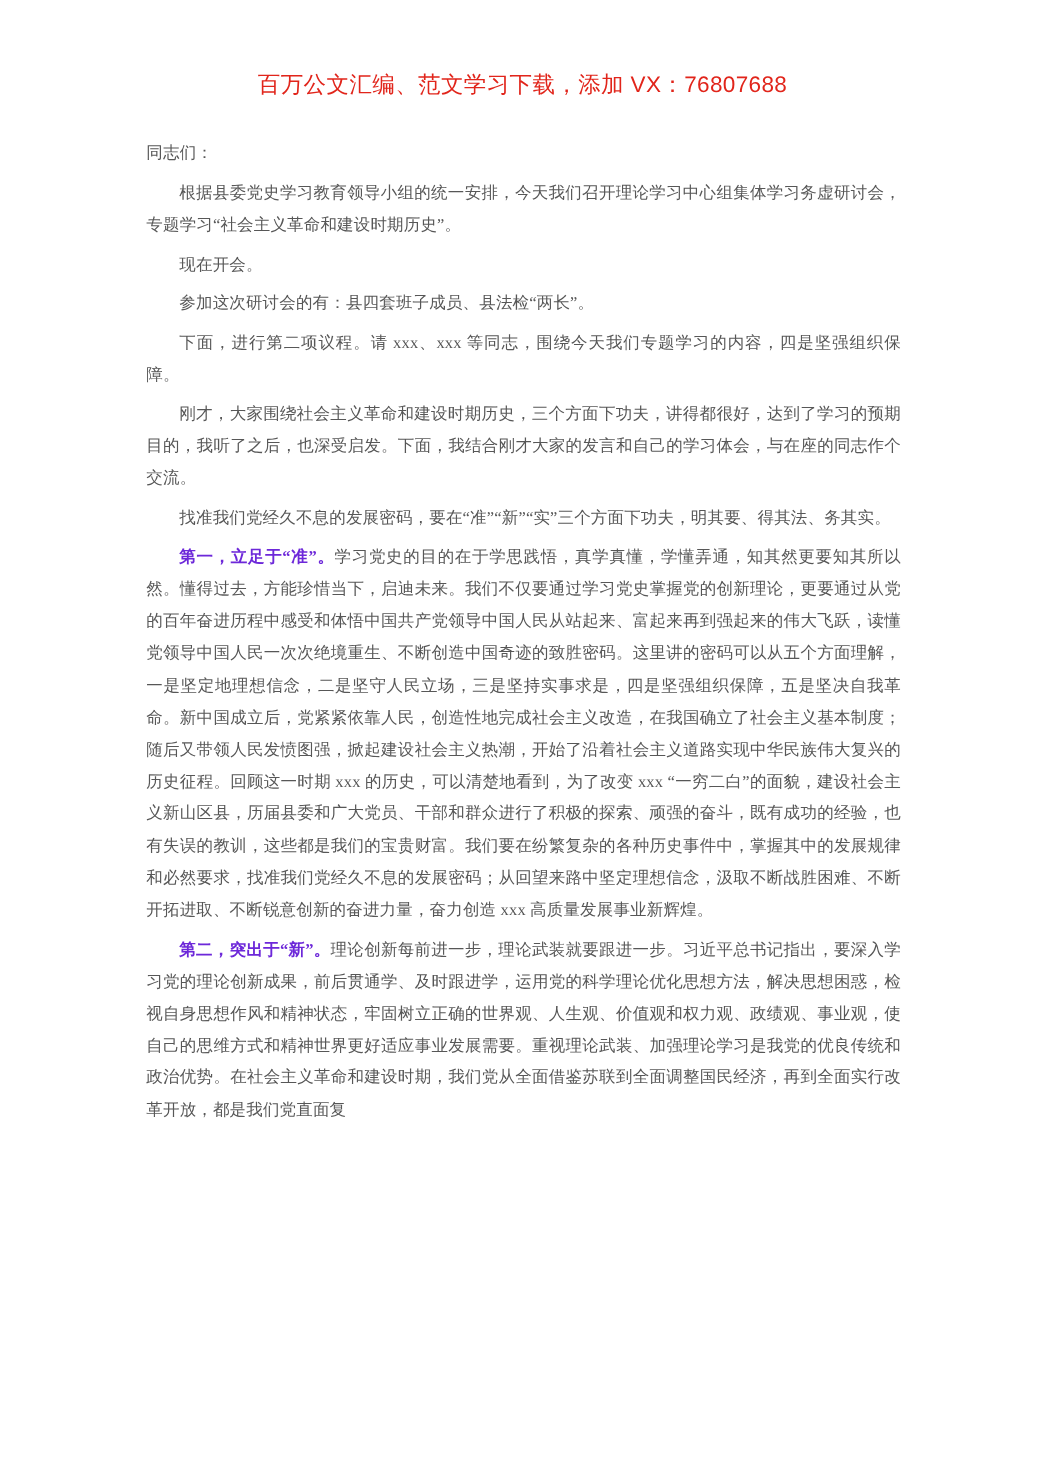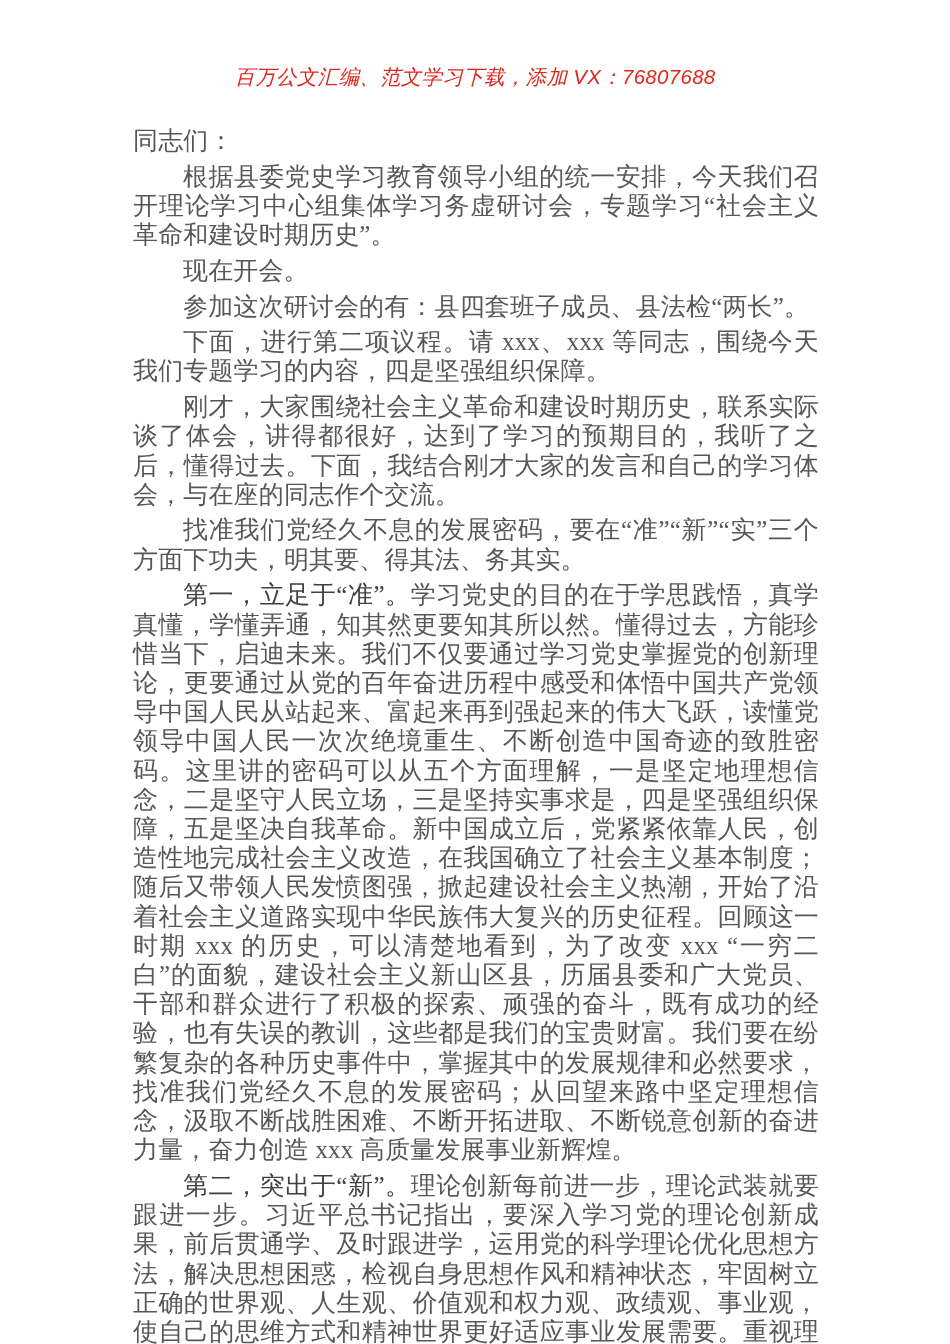--- a/index.html
+++ b/index.html
@@ -27,50 +27,49 @@
     top: 63px;
     left: 0;
     width: 950px;
     text-align: center;
     font-family: "Liberation Sans", "DejaVu Sans", sans-serif;
     font-size: 20.5px;
     font-weight: 400;
     letter-spacing: 0.3px;
     color: #e1251b;
     white-space: nowrap;
-    font-style: italic;
   }
   
   .doc-body {
     position: absolute;
     top: 126px;
     left: 133px;
     width: 686px;
   }
   .para {
     margin: 0 0 0 0;
-    font-size: 25px;
+    font-size: 15px;
     line-height: 29.2px;
     color: #575757;
     text-align: justify;
     text-justify: inter-ideograph;
     letter-spacing: 0.15px;
   }
   .para + .para {
     margin-top: 6.5px;
   }
   .para.indent {
     text-indent: 2em;
   }
   .para.flush {
     text-indent: 0;
   }
   .bold-lead {
-    font-weight: normal;
-    color: #404040;
+    font-weight: bold;
+    color: #6d28d9;
   }
 </style>
 </head>
 <body>
 
 <div class="page">
 
   <div class="promo-header">百万公文汇编、范文学习下载，添加 VX：76807688</div>
 
   <div class="doc-body">
@@ -81,21 +80,21 @@
 
     <p class="para indent">现在开会。</p>
 
     <p class="para indent">参加这次研讨会的有：县四套班子成员、县法检“两长”。</p>
 
 
 
 
     <p class="para indent">下面，进行第二项议程。请 xxx、xxx 等同志，围绕今天我们专题学习的内容，四是坚强组织保障。</p>
 
-    <p class="para indent">刚才，大家围绕社会主义革命和建设时期历史，联系实际谈了体会，讲得都很好，达到了学习的预期目的，我听了之后，懂得过去。下面，我结合刚才大家的发言和自己的学习体会，与在座的同志作个交流。</p>
+    <p class="para indent">刚才，大家围绕社会主义革命和建设时期历史，三个方面下功夫，讲得都很好，达到了学习的预期目的，我听了之后，也深受启发。下面，我结合刚才大家的发言和自己的学习体会，与在座的同志作个交流。</p>
 
     <p class="para indent">找准我们党经久不息的发展密码，要在“准”“新”“实”三个方面下功夫，明其要、得其法、务其实。</p>
 
     <p class="para indent"><span class="bold-lead">第一，立足于“准”。</span><span>学习党史的目的在于学思践悟，真学真懂，学懂弄通，知其然更要知其所以然。懂得过去，方能珍惜当下，启迪未来。我们不仅要通过学习党史掌握党的创新理论，更要通过从党的百年奋进历程中感受和体悟中国共产党领导中国人民从站起来、富起来再到强起来的伟大飞跃，读懂党领导中国人民一次次绝境重生、不断创造中国奇迹的致胜密码。这里讲的密码可以从五个方面理解，一是坚定地理想信念，二是坚守人民立场，三是坚持实事求是，四是坚强组织保障，五是坚决自我革命。新中国成立后，党紧紧依靠人民，创造性地完成社会主义改造，在我国确立了社会主义基本制度；随后又带领人民发愤图强，掀起建设社会主义热潮，开始了沿着社会主义道路实现中华民族伟大复兴的历史征程。回顾这一时期 xxx 的历史，可以清楚地看到，为了改变 xxx “一穷二白”的面貌，建设社会主义新山区县，历届县委和广大党员、干部和群众进行了积极的探索、顽强的奋斗，既有成功的经验，也有失误的教训，这些都是我们的宝贵财富。我们要在纷繁复杂的各种历史事件中，掌握其中的发展规律和必然要求，找准我们党经久不息的发展密码；从回望来路中坚定理想信念，汲取不断战胜困难、不断开拓进取、不断锐意创新的奋进力量，奋力创造 xxx 高质量发展事业新辉煌。</span></p>
 
     <p class="para indent"><span class="bold-lead">第二，突出于“新”。</span><span>理论创新每前进一步，理论武装就要跟进一步。习近平总书记指出，要深入学习党的理论创新成果，前后贯通学、及时跟进学，运用党的科学理论优化思想方法，解决思想困惑，检视自身思想作风和精神状态，牢固树立正确的世界观、人生观、价值观和权力观、政绩观、事业观，使自己的思维方式和精神世界更好适应事业发展需要。重视理论武装、加强理论学习是我党的优良传统和政治优势。在社会主义革命和建设时期，我们党从全面借鉴苏联到全面调整国民经济，再到全面实行改革开放，都是我们党直面复</span></p>
 
   </div>
 </div>
 

